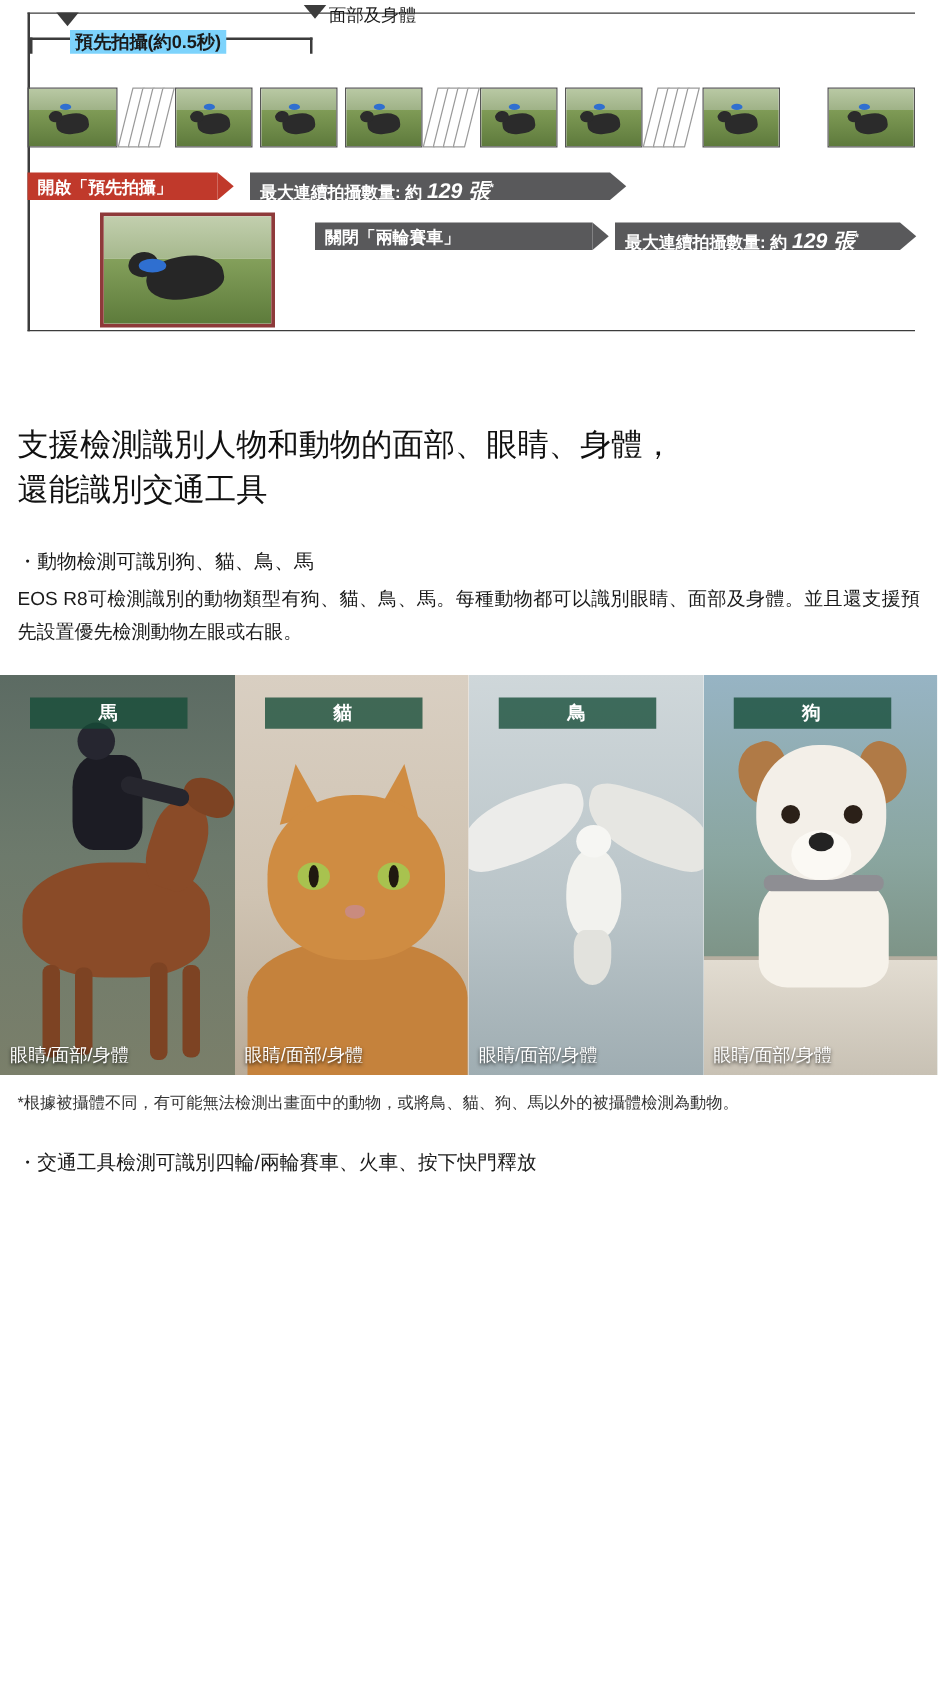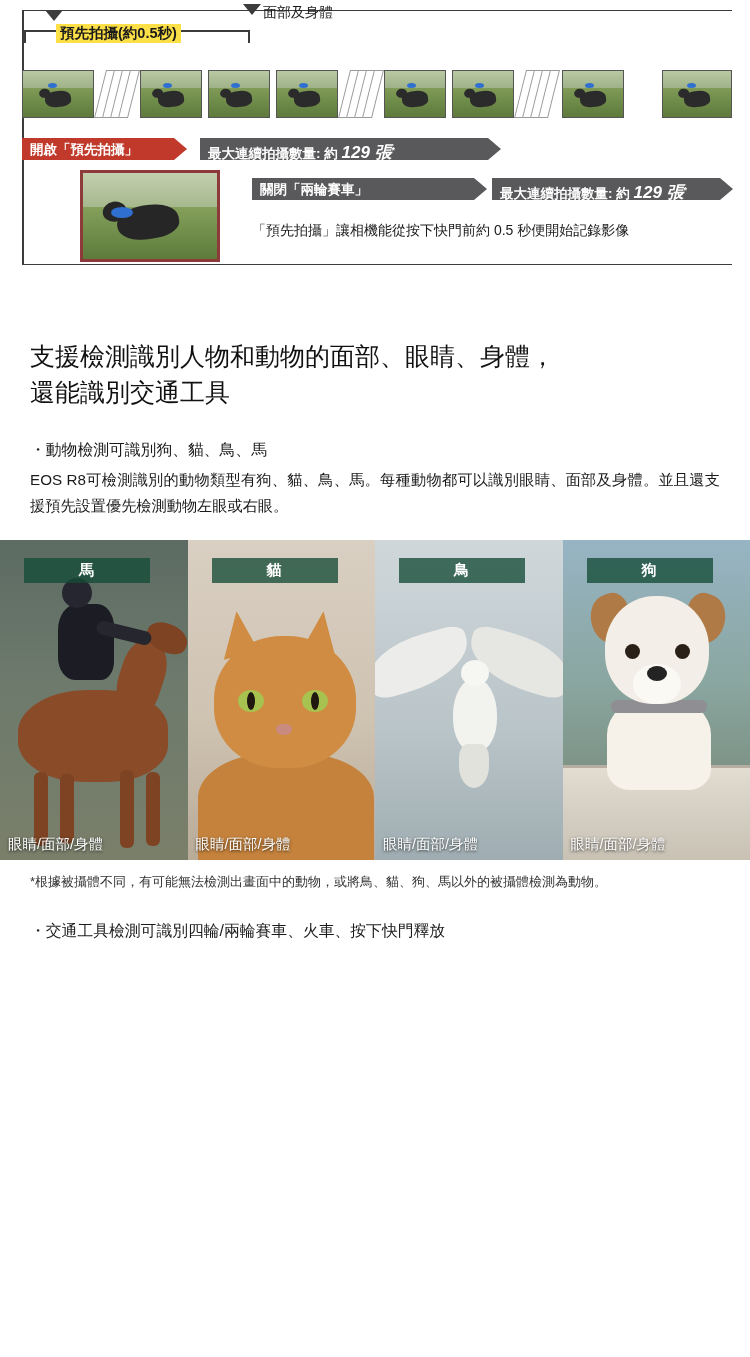--- a/index.html
+++ b/index.html
@@ -66,21 +66,21 @@
     position: absolute;
     border: 2px solid #3c3c3c;
     border-bottom: none;
     height: 11px;
   }
   .bracket-label {
     position: absolute;
     font-size: 14.5px;
     font-weight: bold;
     white-space: nowrap;
-    background: #fde047;
+    background: #7dd3fc;
     padding: 0 4px;
   }
 
   
   .strip {
     position: absolute;
     top: 70px;
     left: 22px;
     height: 48px;
     width: 710px;
@@ -183,21 +183,21 @@
     position: absolute;
     left: 252px;
     top: 222px;
     font-size: 14px;
     color: #1a1a1a;
     white-space: nowrap;
   }
 
   
   .section {
-    padding: 0 30px;
+    padding: 0 14px;
     box-sizing: border-box;
     width: 750px;
   }
   h2.headline {
     font-size: 25px;
     line-height: 1.45;
     font-weight: normal;
     margin: 48px 0 26px 0;
     color: #111;
   }
@@ -401,21 +401,20 @@
     <span class="num-big">129 張</span><span class="sup-star">*</span>
   </div>
 
   <div class="photo-inset">
     <div class="sky"></div>
       <div class="grass"></div>
       <div class="dog"></div>
       <div class="disc"></div>
   </div>
 
-  <div class="diag-note">「預先拍攝」讓相機能從按下快門前約 0.5 秒便開始記錄影像</div>
 </div>
 
 <div class="section">
   <h2 class="headline">
     <span>支援檢測識別人物和動物的面部、眼睛、身體，</span><br>
     <span>還能識別交通工具</span>
   </h2>
 
 
   <p class="bullet">・動物檢測可識別狗、貓、鳥、馬</p>

